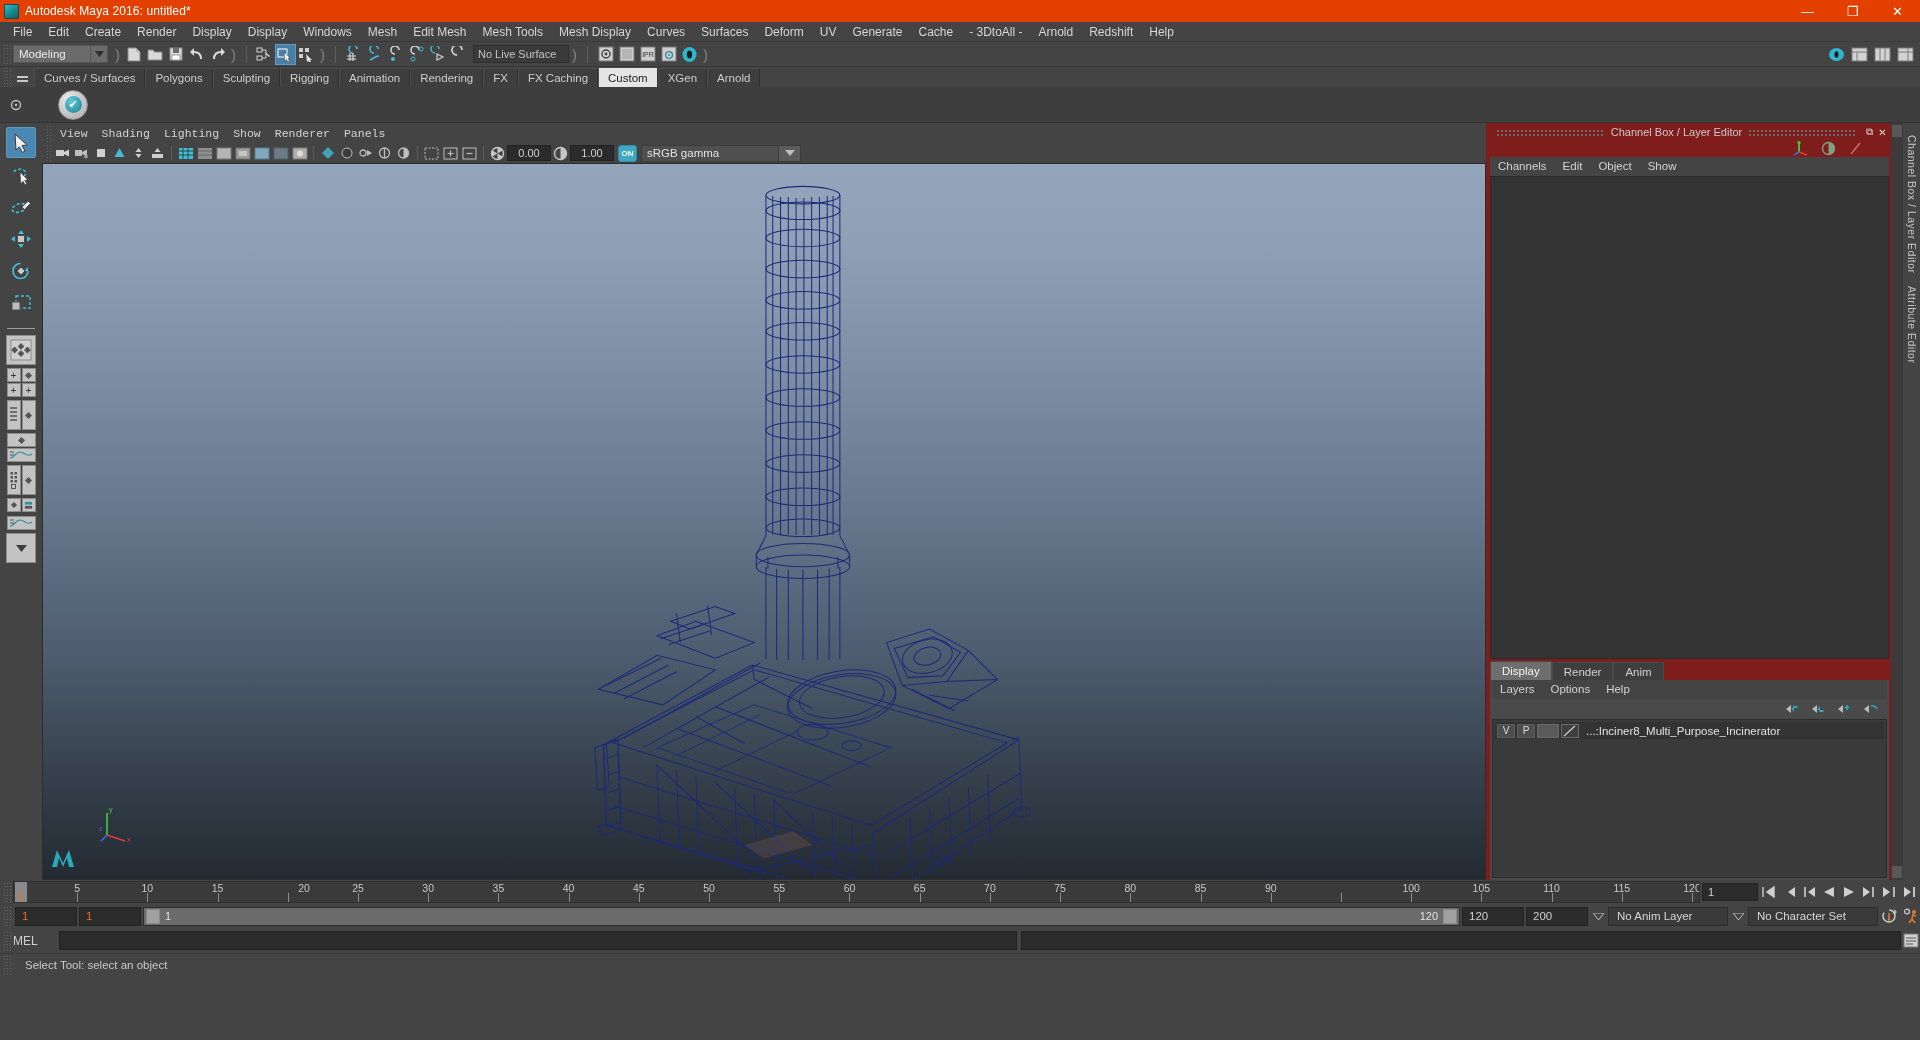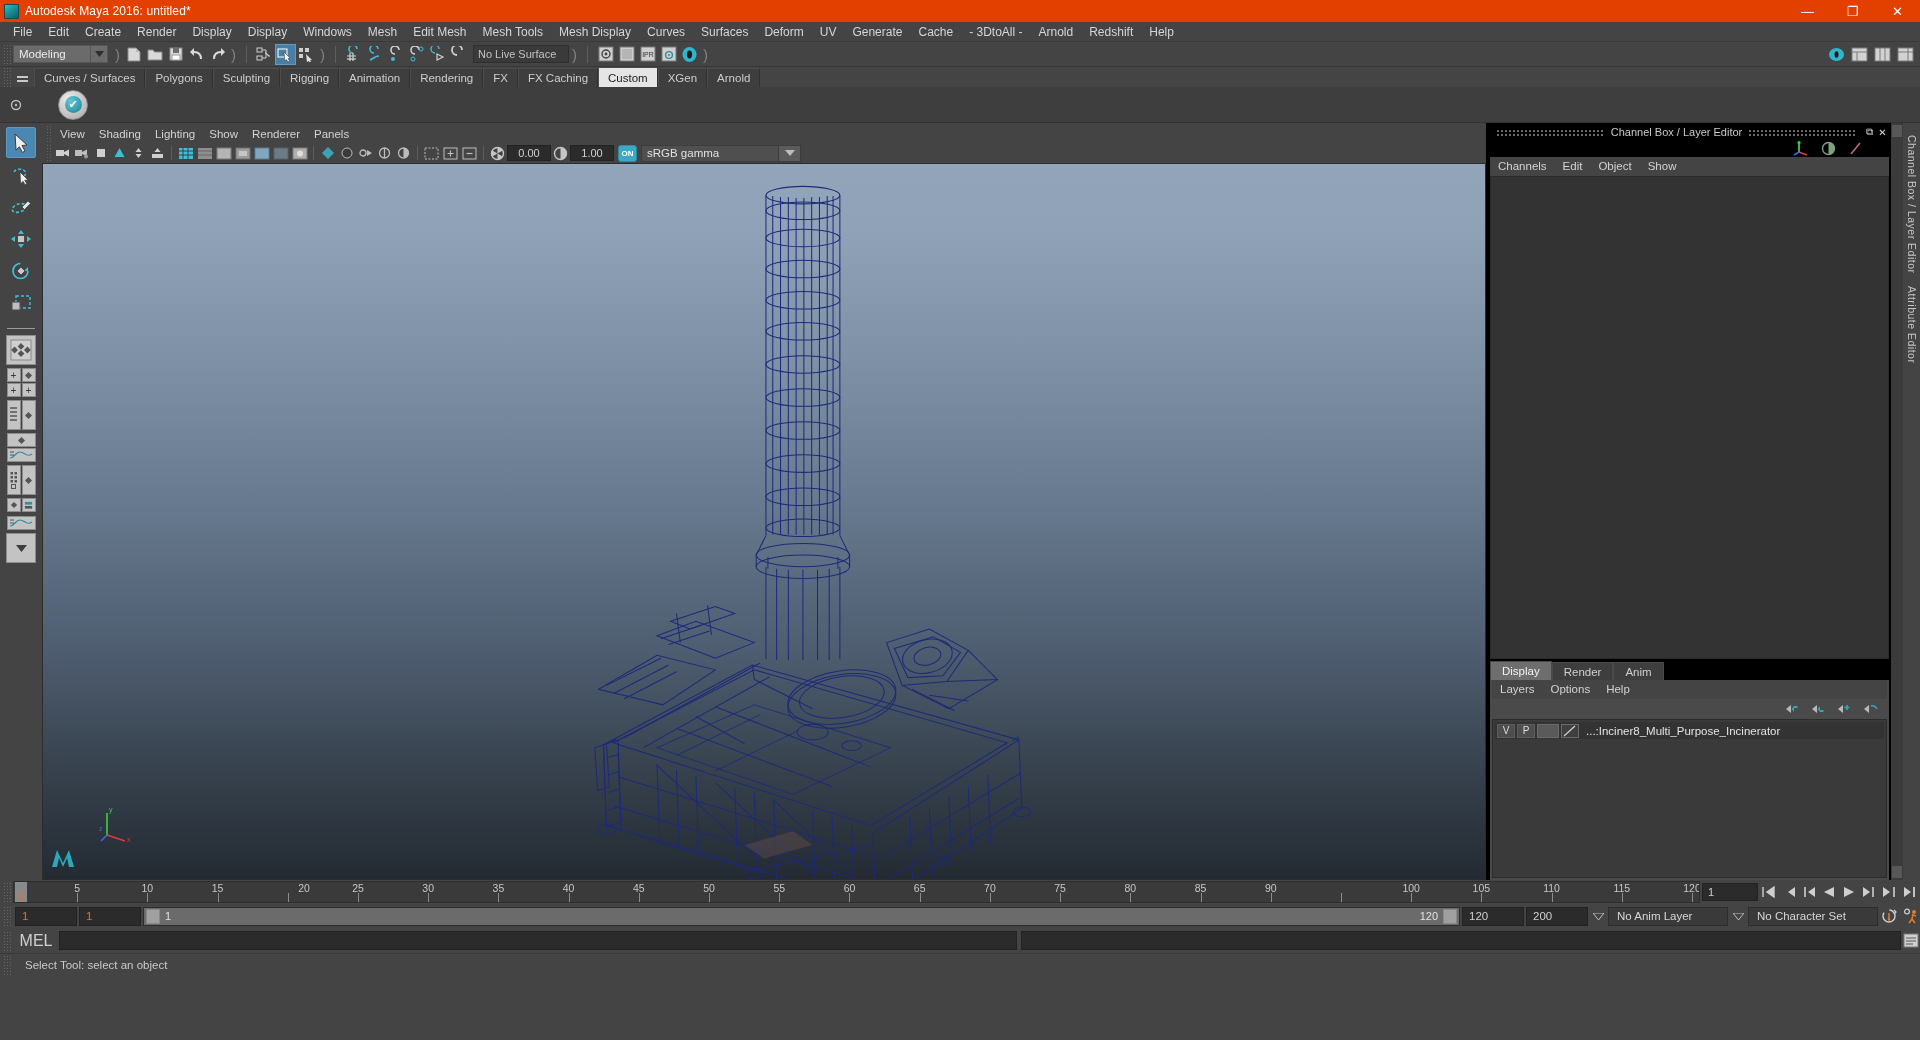--- a/index.html
+++ b/index.html
@@ -85,21 +85,21 @@
   .qq{width:14px;height:14px;background:#c3c3c3;border:1px solid #8d8d8d;
       display:flex;align-items:center;justify-content:center;font-size:10px;color:#3a3a3a;}
   .qwide{width:29px;height:14px;background:#c3c3c3;border:1px solid #8d8d8d;
       display:flex;align-items:center;justify-content:center;}
   .qtall{width:14px;height:30px;background:#c3c3c3;border:1px solid #8d8d8d;
       display:flex;align-items:center;justify-content:center;}
   .qcol{display:flex;flex-direction:column;gap:1px;}
 
   
   .viewwrap{flex:1;display:flex;flex-direction:column;background:#444;padding:2px 0 0 0;}
-  .vp-menubar{height:18px;background:#444;display:flex;align-items:center;padding-left:3px;}
+  .vp-menubar{height:18px;background:#444;display:flex;align-items:center;padding-left:3px;font-family:Liberation Mono, monospace;}
   .vp-grip{width:8px;height:16px;flex:none;
         background-image:radial-gradient(#6e6e6e 1px,transparent 1px);
         background-size:3px 3px;background-position:1px 2px;opacity:.8;}
   .vp-mi{padding:0 7px;height:18px;line-height:18px;font-size:11.5px;color:#d2d2d2;}
   .vp-toolbar{height:20px;background:#444;display:flex;align-items:center;padding-left:3px;}
   .vtb{width:19px;height:18px;display:flex;align-items:center;justify-content:center;flex:none;}
   .vsep{width:1px;height:14px;background:#5e5e5e;margin:0 4px;flex:none;}
   .numfield{width:44px;height:16px;background:#2b2b2b;border:1px solid #222;color:#cfcfcf;
             font-size:11px;display:flex;align-items:center;justify-content:center;}
   .cmbox{width:138px;height:17px;background:#4f4f4f;border:1px solid #3c3c3c;color:#e0e0e0;
@@ -111,21 +111,21 @@
          font-weight:bold;}
   .viewport{flex:1;position:relative;overflow:hidden;border:1px solid #2c2c2c;
             background:linear-gradient(180deg,#93a5bb 0%,#8fa1b7 10%,#7d90a6 28%,
                        #67798e 48%,#4e5d70 68%,#38434f 84%,#232a32 100%);}
   .vp-label{position:absolute;bottom:4px;left:0;right:0;text-align:center;
             color:#e9e9e9;font-size:11px;font-weight:bold;text-shadow:0 1px 1px #000;}
   .axis{position:absolute;left:56px;bottom:36px;width:40px;height:40px;}
   .maya-logo{position:absolute;left:6px;bottom:6px;width:28px;height:28px;}
 
   
-  .rightdock{width:434px;background:#000000;display:flex;flex:none;}
+  .rightdock{width:434px;background:#7f1d1d;display:flex;flex:none;}
   .rd-main{flex:1;display:flex;flex-direction:column;padding:2px 2px 0 4px;}
   .rd-titlebar{height:14px;display:flex;align-items:center;justify-content:center;
                position:relative;}
   .dots{flex:1;height:1px;margin:0 6px;
         background-image:radial-gradient(#6a6a6a .8px,transparent .8px);
         background-size:4px 4px;height:7px;}
   .rd-title{font-size:11px;color:#c9c9c9;white-space:nowrap;}
   .rd-btn{width:13px;height:13px;display:flex;align-items:center;justify-content:center;
           color:#d8d8d8;font-size:10px;}
   .cb-menubar{height:19px;display:flex;align-items:center;background:#444;}
@@ -177,21 +177,21 @@
   .range-fill{position:absolute;left:0;right:0;top:0;bottom:0;background:#6b6b6b;
               display:flex;align-items:center;justify-content:space-between;padding:0 2px;}
   .range-handle{width:14px;height:15px;background:#a0a0a0;border:1px solid #888;}
   .range-val{font-size:11px;color:#e2e2e2;}
   .dd{width:16px;height:18px;display:flex;align-items:center;justify-content:center;color:#bdbdbd;}
   .rbox{height:19px;background:#3a3a3a;border:1px solid #2d2d2d;display:flex;align-items:center;
         padding:0 8px;font-size:11.5px;color:#d6d6d6;}
 
   
   .cmdline{height:25px;background:#444;display:flex;align-items:center;padding-left:2px;}
-  .mel-lbl{width:46px;text-align:center;font-size:16px;color:#cfcfcf;}
+  .mel-lbl{width:46px;text-align:left;font-size:12px;color:#cfcfcf;}
   .cmd-input{flex:1;height:19px;background:#2b2b2b;border:1px solid #222;}
   .cmd-input.right{margin-left:4px;}
   .statusbar{height:22px;background:#444;display:flex;align-items:center;padding-left:2px;
              border-top:1px solid #3a3a3a;}
   .status-text{font-size:11.5px;color:#c9c9c9;margin-left:12px;}
   svg{display:block;}
 </style>
 </head>
 <body>
 

